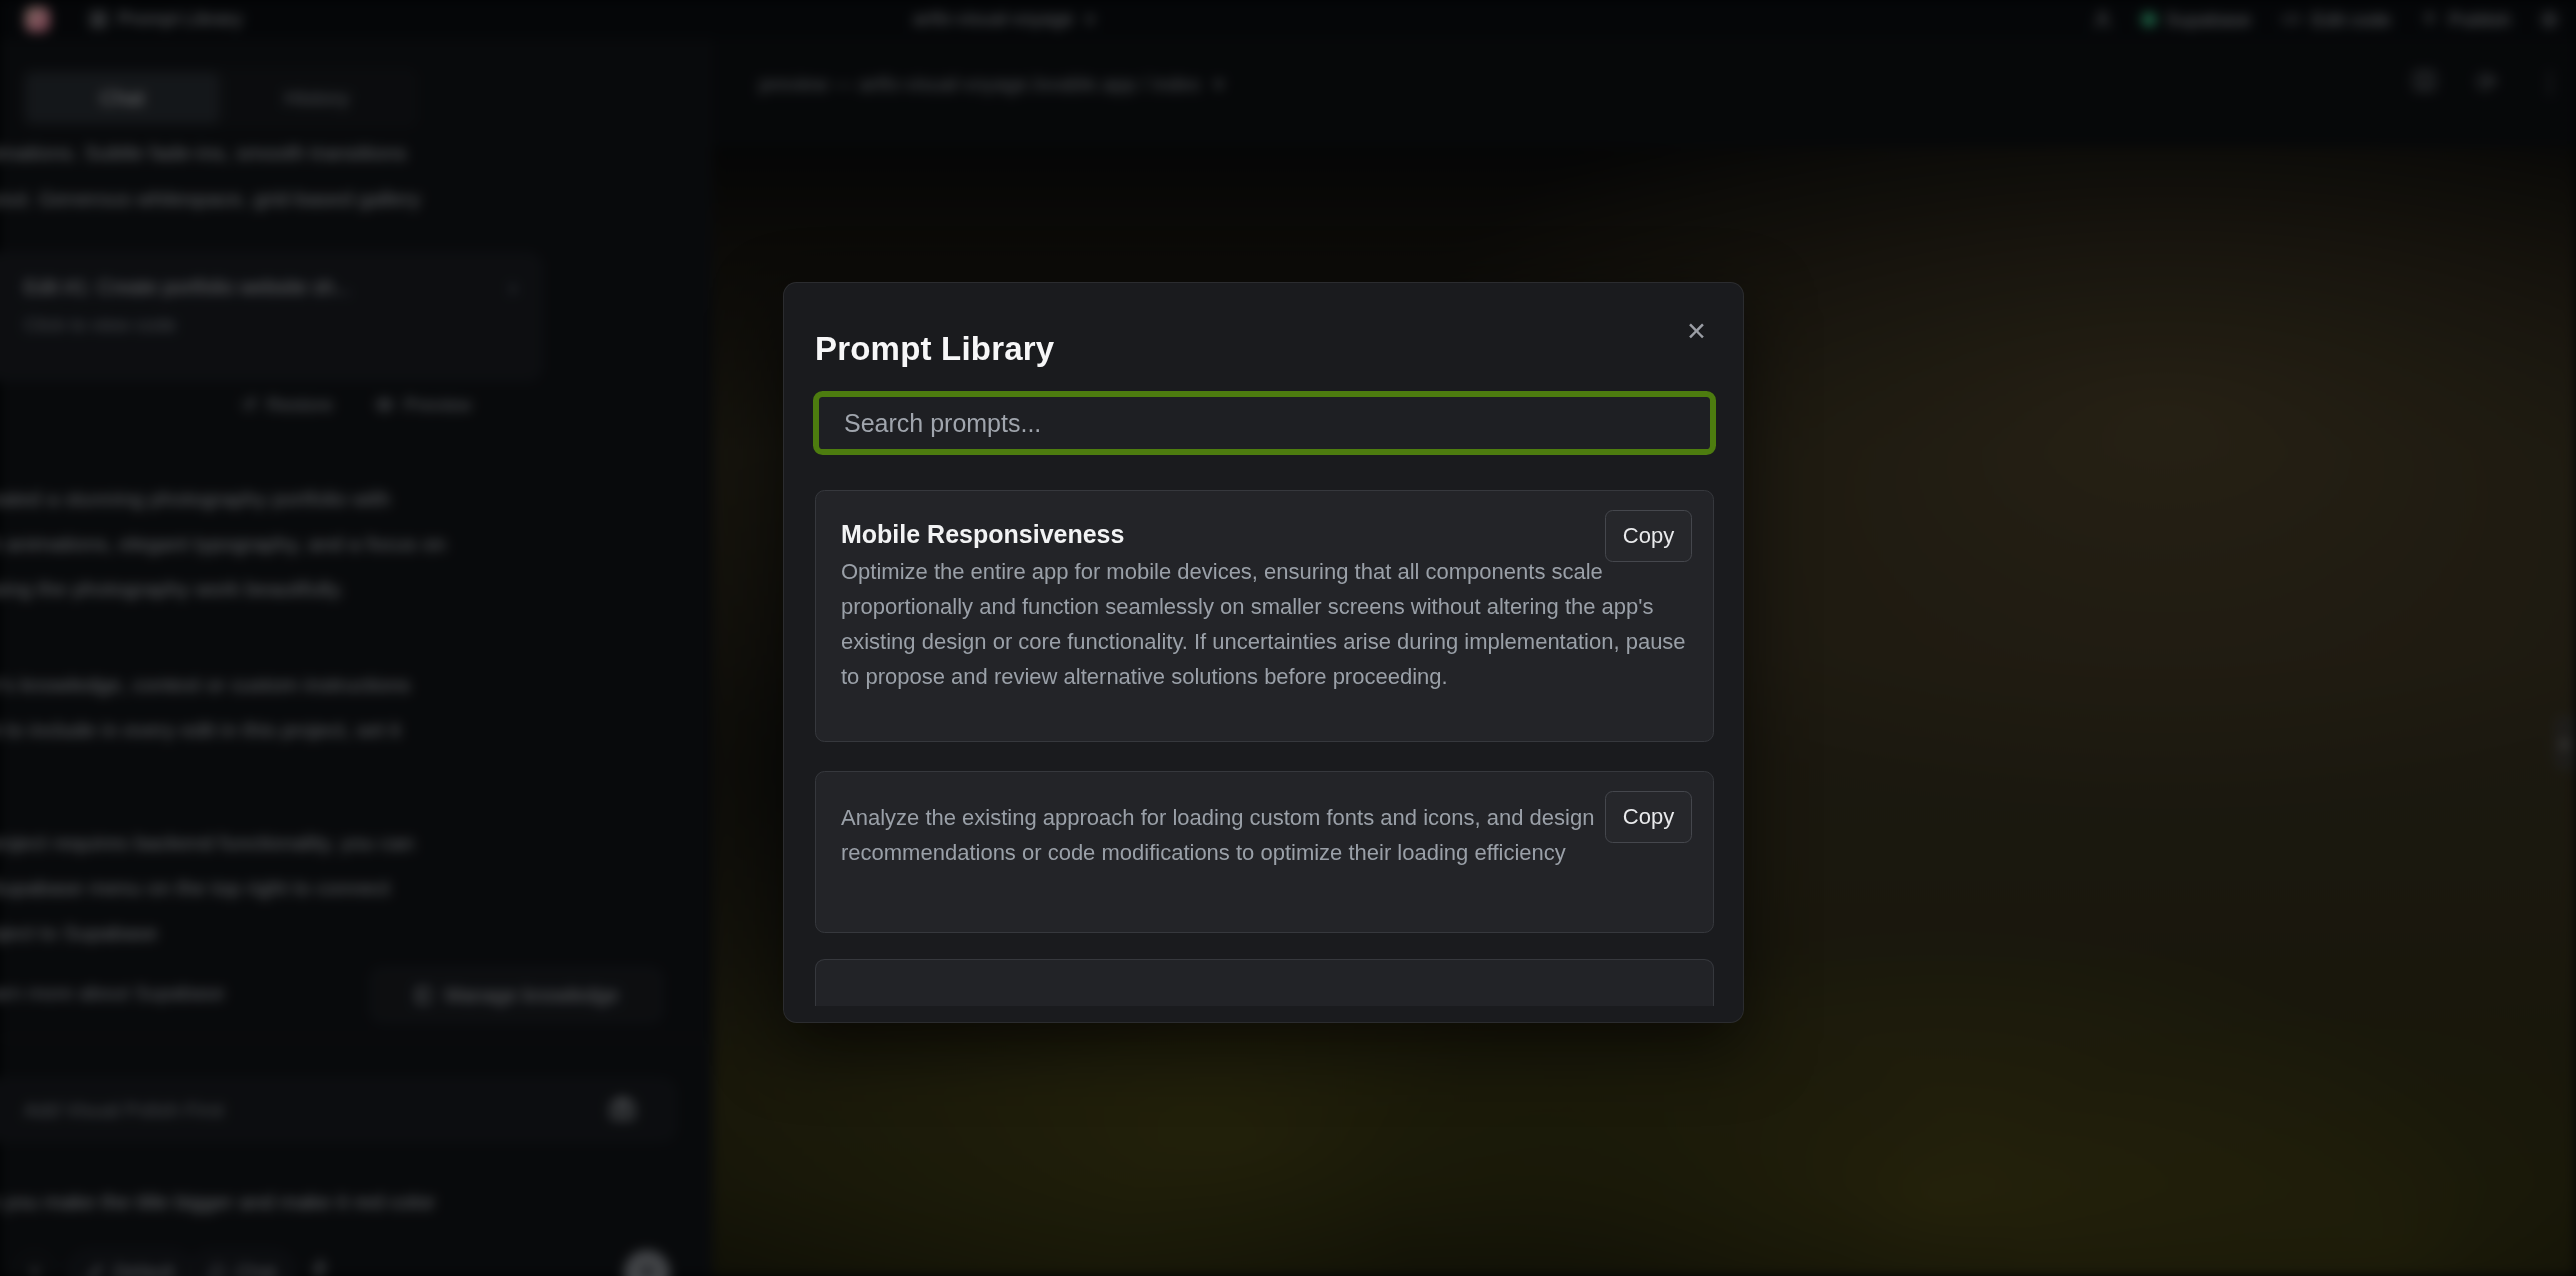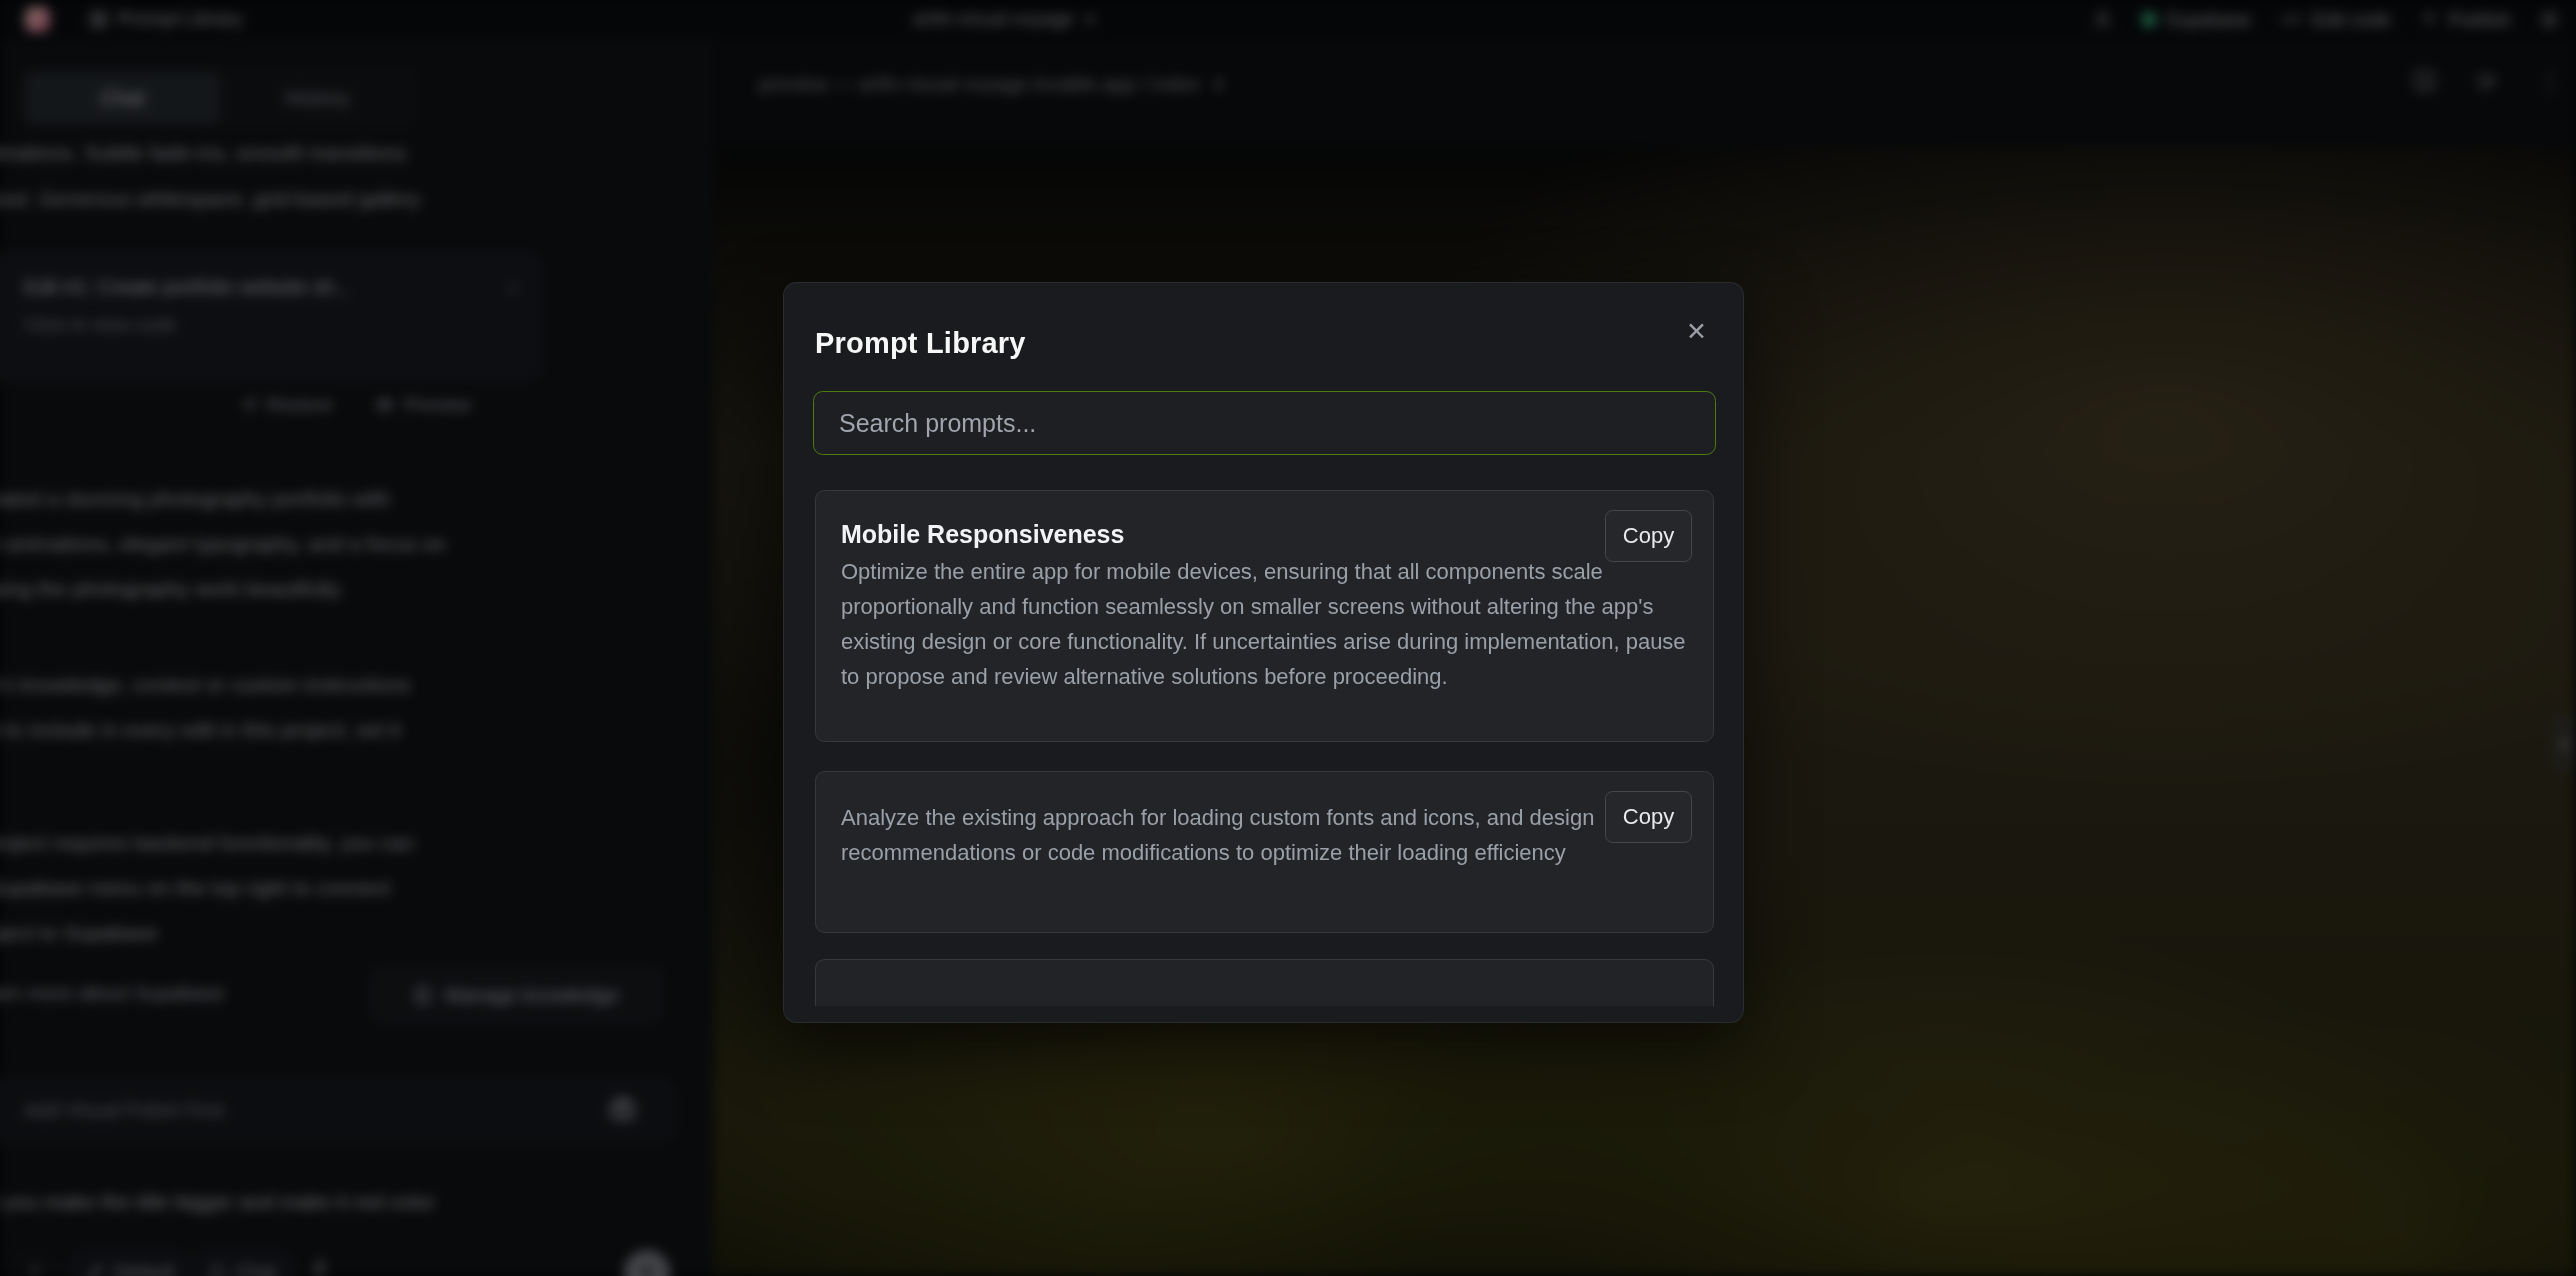--- a/index.html
+++ b/index.html
@@ -70,25 +70,25 @@
       radial-gradient(36% 46% at 46% 104%, rgba(4,4,2,.8), transparent 70%),
       radial-gradient(30% 30% at 90% 97%, rgba(90,82,18,.4), transparent 70%),
       linear-gradient(180deg,#070604 0%,#151109 9%,#2a2414 27%,#352c19 45%,#342c16 62%,#2f2a10 78%,#26230a 92%,#1c1a06 100%);}
   .edge-tab{position:absolute;right:0;top:676px;width:23px;height:56px;border-radius:9.6px 0 0 9.6px;
             background:rgba(64,64,68,.5);color:#cfd0d3;font-size:19px;display:flex;align-items:center;justify-content:center;}
 
   
   .dim{position:absolute;inset:0;background:rgba(4,5,7,.52);}
   .modal{position:absolute;left:783px;top:282px;width:961px;height:741px;background:#1a1b1e;
          border:1px solid rgba(255,255,255,.08);border-radius:13.5px;box-shadow:0 24px 67px rgba(0,0,0,.6);}
-  .modal-title{position:absolute;left:31px;top:25px;font-size:29px;font-weight:bold;color:#f7f7f8;letter-spacing:0.2px;}
+  .modal-title{position:absolute;left:31px;top:25px;font-size:33px;font-weight:bold;color:#f7f7f8;letter-spacing:0.2px;}
   .modal-close{position:absolute;right:29px;top:31px;width:35px;height:35px;display:flex;align-items:center;
                justify-content:center;color:#9b9ea5;font-size:25px;}
   .search{position:absolute;left:29px;top:108px;width:903px;height:64px;background:#1e1f23;
-          border:1px solid #4d7c0f;border-radius:9.6px;color:#86efac;font-size:25px;padding:0 25px;outline:none;
+          border:6px solid #4d7c0f;border-radius:9.6px;color:#86efac;font-size:25px;padding:0 25px;outline:none;
           font-family:"Liberation Sans","DejaVu Sans",sans-serif;}
   .search::placeholder{color:#a0a5ad;}
   .pcard{position:absolute;left:31px;width:899px;background:#232428;border:1px solid #36383d;border-radius:9.6px;
          padding:23px 25px;overflow:hidden;}
   .pcard.c1{top:207px;height:252px;}
   .pcard.c2{top:488px;height:162px;}
   .pcard.c3{top:676px;height:44px;border-bottom:none;border-radius:9.6px 9.6px 0 0;background:#222327;}
   .pcard-title{font-size:25px;font-weight:bold;color:#f2f3f4;margin-top:6px;}
   .copy-btn{position:absolute;top:19px;right:21px;width:87px;height:52px;border:1px solid #45474d;border-radius:7.7px;
             background:#26272b;color:#e9eaec;font-size:22px;display:flex;align-items:center;justify-content:center;}

